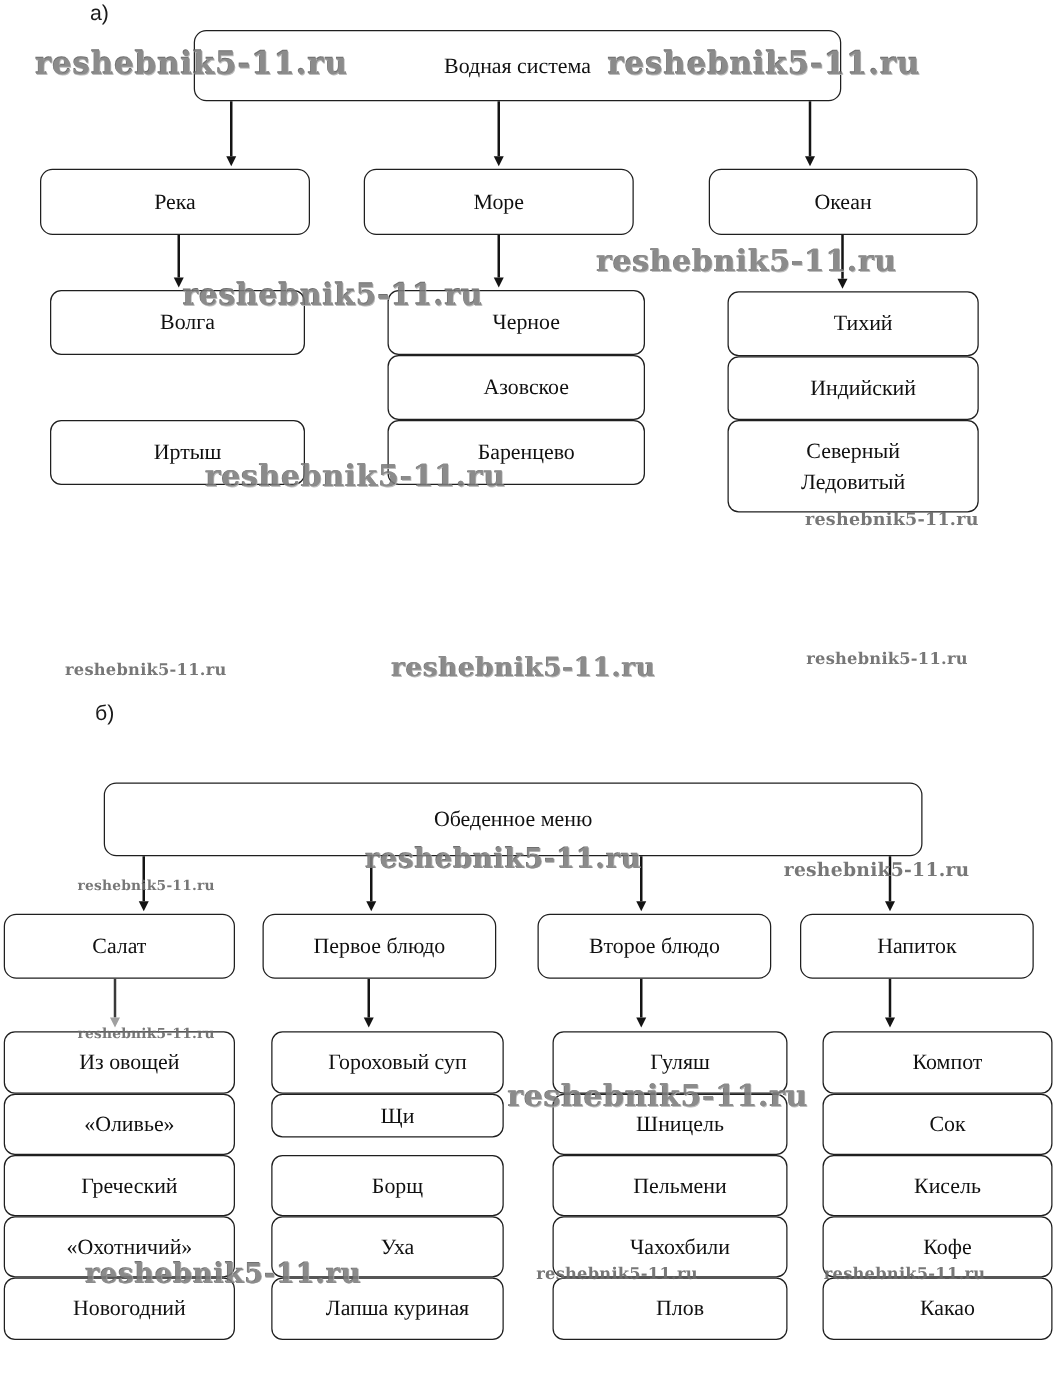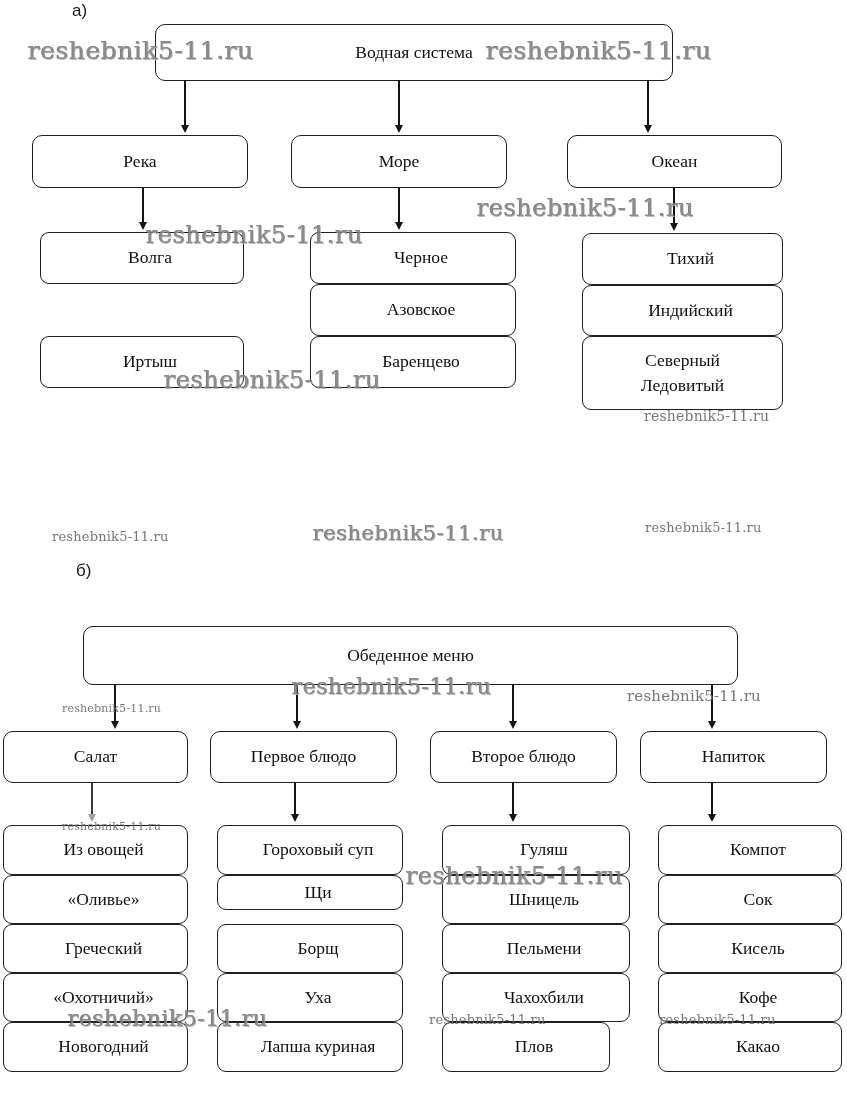--- a/index.html
+++ b/index.html
@@ -11,21 +11,21 @@
        border-radius:10px;display:flex;align-items:center;justify-content:center;
        font-size:17.5px;color:#101010;text-align:center;line-height:1.45;z-index:2;}
   .box.leaf{border-radius:9px;padding-left:16px;}
   .box.twoline{padding:0 34px;}
   .arrow{position:absolute;width:2px;background:#141414;z-index:1;}
   .arrow::after{content:"";position:absolute;left:-3.5px;bottom:-8px;width:0;height:0;
                 border-left:4.5px solid transparent;border-right:4.5px solid transparent;
                 border-top:8px solid #141414;}
   .arrow.gray{background:#3a3a3a;}
   .arrow.gray::after{border-top-color:#a0a0a0;}
-  .wm{position:absolute;white-space:nowrap;z-index:3;font-weight:normal;
+  .wm{position:absolute;white-space:nowrap;z-index:3;font-weight:bold;
       font-family:"DejaVu Serif","Liberation Serif",serif;color:#7c7c7c;
       letter-spacing:.5px;opacity:.88;
       text-shadow:.6px .6px 0 #b5b5b5,-.5px -.5px 0 #5c5c5c;}
   .wm.small{letter-spacing:.2px;text-shadow:none;color:#6c6c6c;opacity:.92;}
 </style>
 </head>
 <body>
 
 <div class="canvas">
 
@@ -84,21 +84,21 @@
   <div class="box leaf" style="left:217px;top:825px;width:186px;height:50px">Гороховый суп</div>
   <div class="box leaf" style="left:217px;top:875px;width:186px;height:35px">Щи</div>
   <div class="box leaf" style="left:217px;top:924px;width:186px;height:49px">Борщ</div>
   <div class="box leaf" style="left:217px;top:973px;width:186px;height:49px">Уха</div>
   <div class="box leaf" style="left:217px;top:1022px;width:186px;height:50px">Лапша куриная</div>
 
   <div class="box leaf" style="left:442px;top:825px;width:188px;height:50px">Гуляш</div>
   <div class="box leaf" style="left:442px;top:875px;width:188px;height:49px">Шницель</div>
   <div class="box leaf" style="left:442px;top:924px;width:188px;height:49px">Пельмени</div>
   <div class="box leaf" style="left:442px;top:973px;width:188px;height:49px">Чахохбили</div>
-  <div class="box leaf" style="left:442px;top:1022px;width:168px;height:50px">Плов</div>
+  <div class="box leaf" style="left:442px;top:1022px;width:188px;height:50px">Плов</div>
 
   <div class="box leaf" style="left:658px;top:825px;width:184px;height:50px">Компот</div>
   <div class="box leaf" style="left:658px;top:875px;width:184px;height:49px">Сок</div>
   <div class="box leaf" style="left:658px;top:924px;width:184px;height:49px">Кисель</div>
   <div class="box leaf" style="left:658px;top:973px;width:184px;height:49px">Кофе</div>
   <div class="box leaf" style="left:658px;top:1022px;width:184px;height:50px">Какао</div>
 
   <div class="wm" style="left:28px;top:36px;font-size:25px">reshebnik5-11.ru</div>
   <div class="wm" style="left:486px;top:36px;font-size:25px">reshebnik5-11.ru</div>
   <div class="wm" style="left:477px;top:194px;font-size:24px">reshebnik5-11.ru</div>

